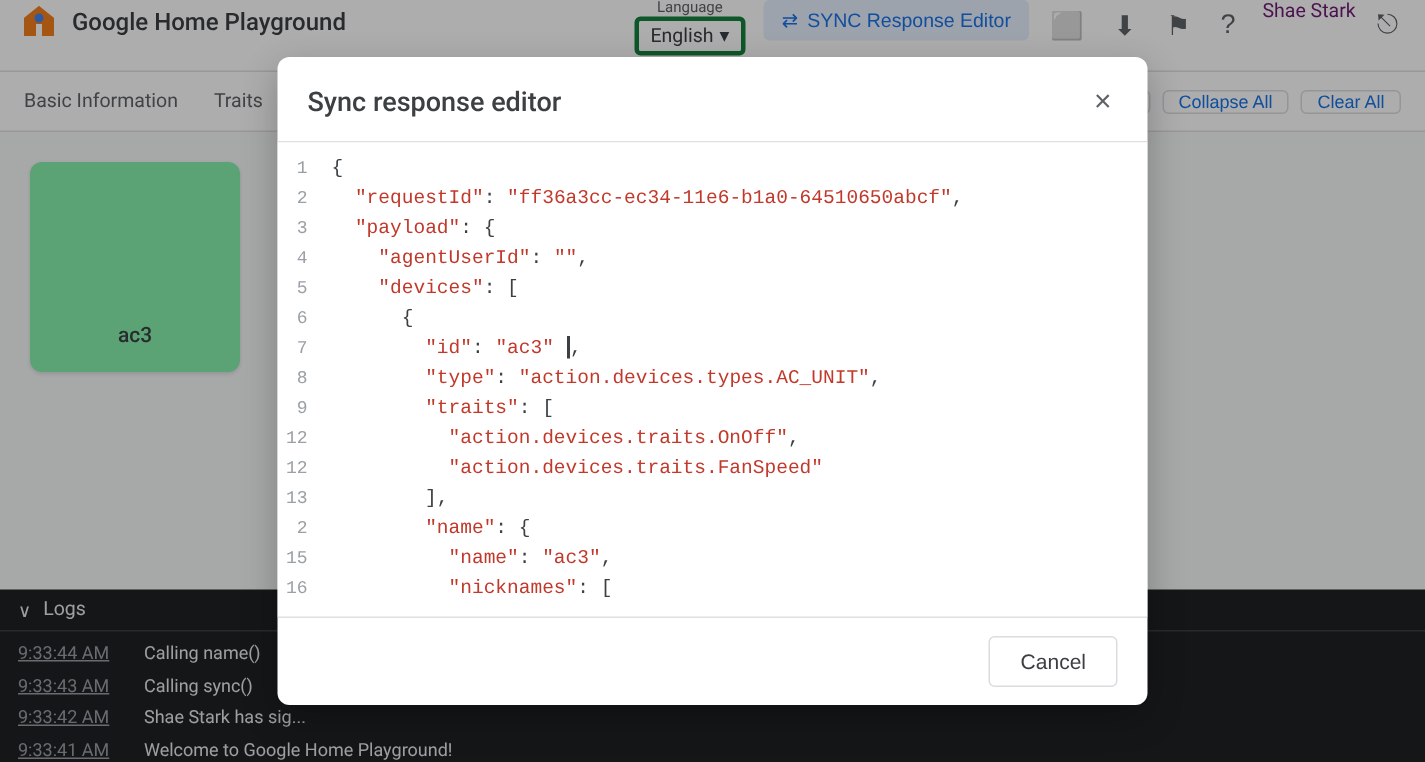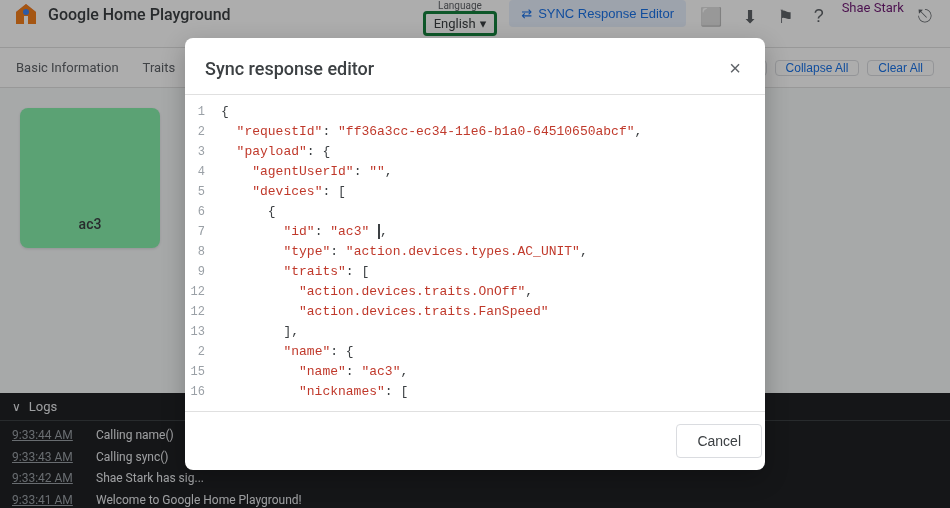--- a/index.html
+++ b/index.html
@@ -279,21 +279,21 @@
       white-space: pre;
       color: #3c4043;
     }
     .str { color: #c0392b; }
 
     
     .modal-footer {
       display: flex;
       justify-content: flex-end;
       gap: 12px;
-      padding: 12px 3px;
+      padding: 12px 20px;
       border-top: 1px solid #e0e0e0;
     }
     .btn-cancel {
       background: none;
       border: 1px solid #dadce0;
       border-radius: 4px;
       padding: 8px 20px;
       font-size: 14px;
       color: #3c4043;
       cursor: pointer;

